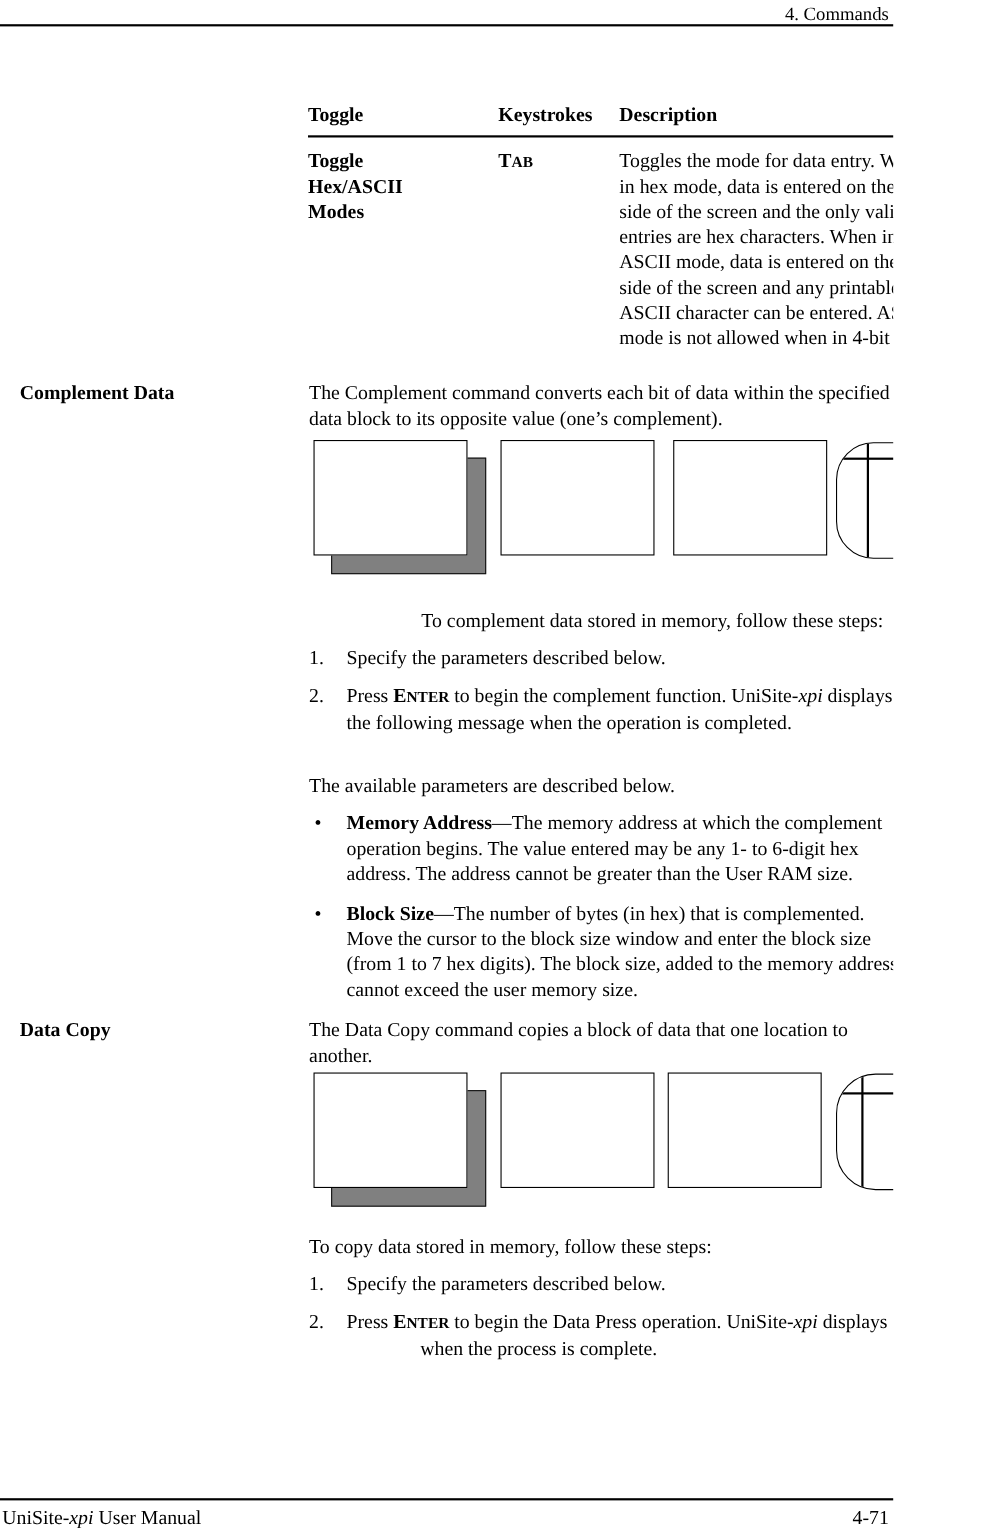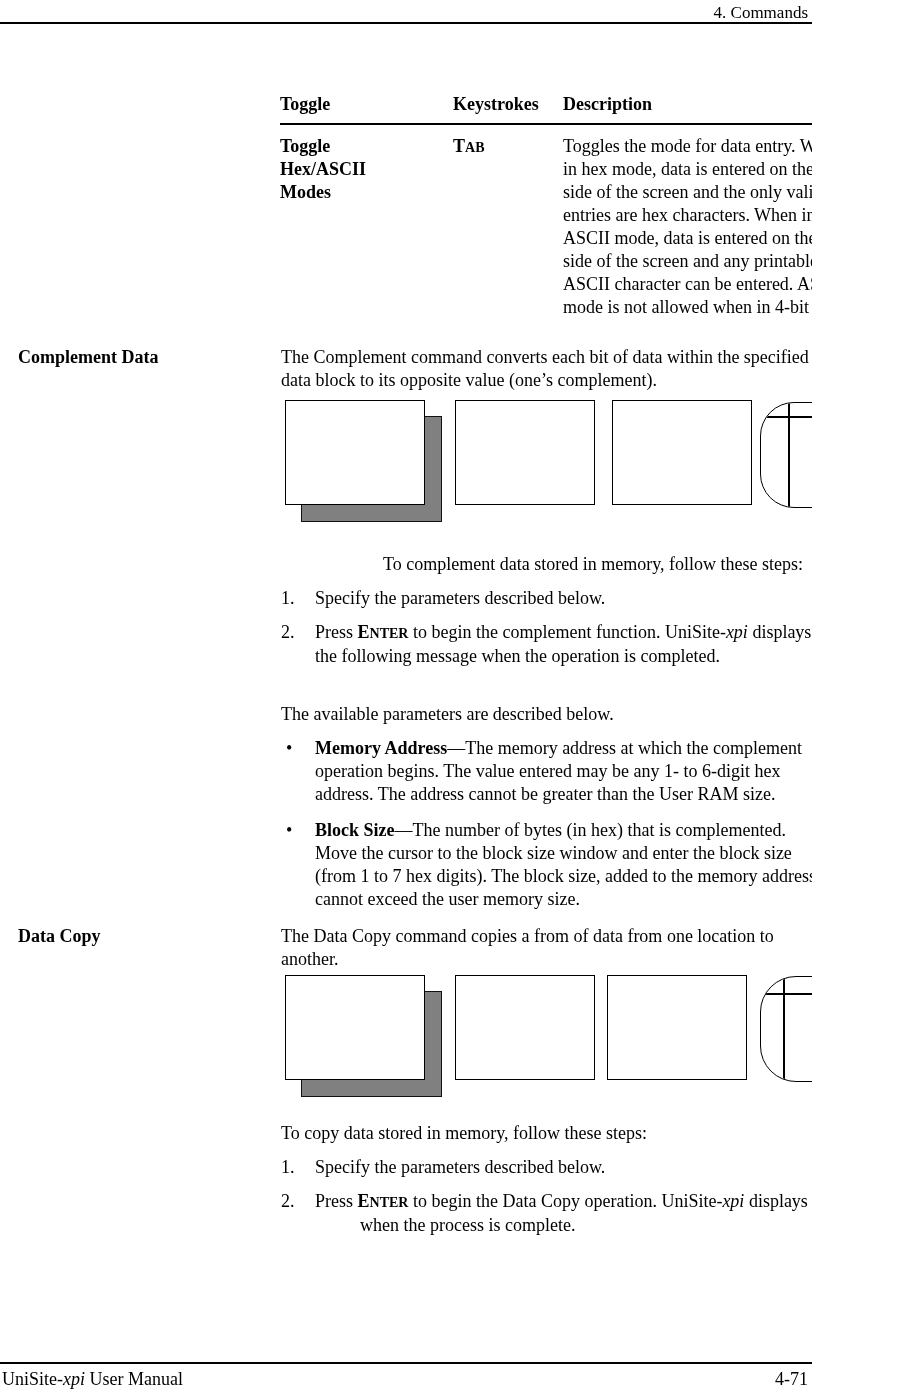--- a/index.html
+++ b/index.html
@@ -28,21 +28,21 @@
   .kc{font-weight:bold;}
   .ksc{font-weight:bold;font-size:14px;}
   
   .side-head{position:absolute;left:7px;font-weight:bold;margin-left:11px;}
   .bodyblk{position:absolute;left:281px;width:624px;}
   
   .li{display:flex;}
   .num{width:34px;flex:none;}
   .bul{padding-left:5px;}
   .btxt{flex:1;}
-  .indent2{margin-left:45px;}
+  .indent2{margin-left:67px;}
   
   .figrow{position:absolute;left:285px;width:620px;height:123px;}
   .shadow{position:absolute;left:16px;top:16px;width:141px;height:106px;background:#808080;border:1px solid #111;}
   .box{position:absolute;top:0;width:140px;height:105px;background:#fff;border:1.6px solid #000;}
   .b1{left:0;}
   .b2{left:170px;}
   .b3{left:327px;}
   .device{position:absolute;left:475px;top:2px;width:141px;height:106px;background:#fff;border:1.6px solid #000;border-radius:34px;overflow:hidden;}
   .device .hline{position:absolute;left:0;right:0;top:13px;height:1.6px;background:#000;}
   .device .vline{position:absolute;top:0;bottom:0;left:27px;width:1.6px;background:#000;}
@@ -125,21 +125,21 @@
     <div class="li" style="margin-top:13px;">
       <div class="num bul">•</div>
       <div class="btxt ml"><span class="bold">Block Size</span><span>—The number of bytes (in hex) that is complemented.
 Move the cursor to the block size window and enter the block size
 (from 1 to 7 hex digits). The block size, added to the memory address,
 cannot exceed the user memory size.</span></div>
     </div>
   </div>
 
   <div class="side-head" style="top:925px;">Data Copy</div>
-  <div class="bodyblk ml" style="top:925px;">The Data Copy command copies a from of data from one location to
+  <div class="bodyblk ml" style="top:925px;">The Data Copy command copies a block of data that one location to
 another.</div>
 
   <div class="figrow fig2" style="top:975px;">
     <div class="shadow"></div>
     <div class="box b1"></div>
     <div class="box b2"></div>
     <div class="box b3"></div>
     <div class="device">
       <div class="hline"></div>
       <div class="vline"></div>
@@ -149,21 +149,21 @@
   <div class="bodyblk" style="top:1122px;">To copy data stored in memory, follow these steps:</div>
 
   <div class="bodyblk" style="top:1156px;">
     <div class="li">
       <div class="num">1.</div>
       <div class="btxt">Specify the parameters described below.</div>
     </div>
     <div class="li" style="margin-top:11px;">
       <div class="num">2.</div>
       <div class="btxt">
-        <span>Press </span><span class="kc">E</span><span class="ksc">NTER</span><span> to begin the Data Copy operation. UniSite-</span><span class="it">xpi</span><span> displays</span>
+        <span>Press </span><span class="kc">E</span><span class="ksc">NTER</span><span> to begin the Data Press operation. UniSite-</span><span class="it">xpi</span><span> displays</span>
         <div class="indent2">when the process is complete.</div>
       </div>
     </div>
   </div>
 
   <div class="ftr-rule"></div>
   <div class="ftr-left"><span>UniSite-</span><span class="it">xpi</span><span> User Manual</span></div>
   <div class="ftr-right">4-71</div>
 
 </div>

